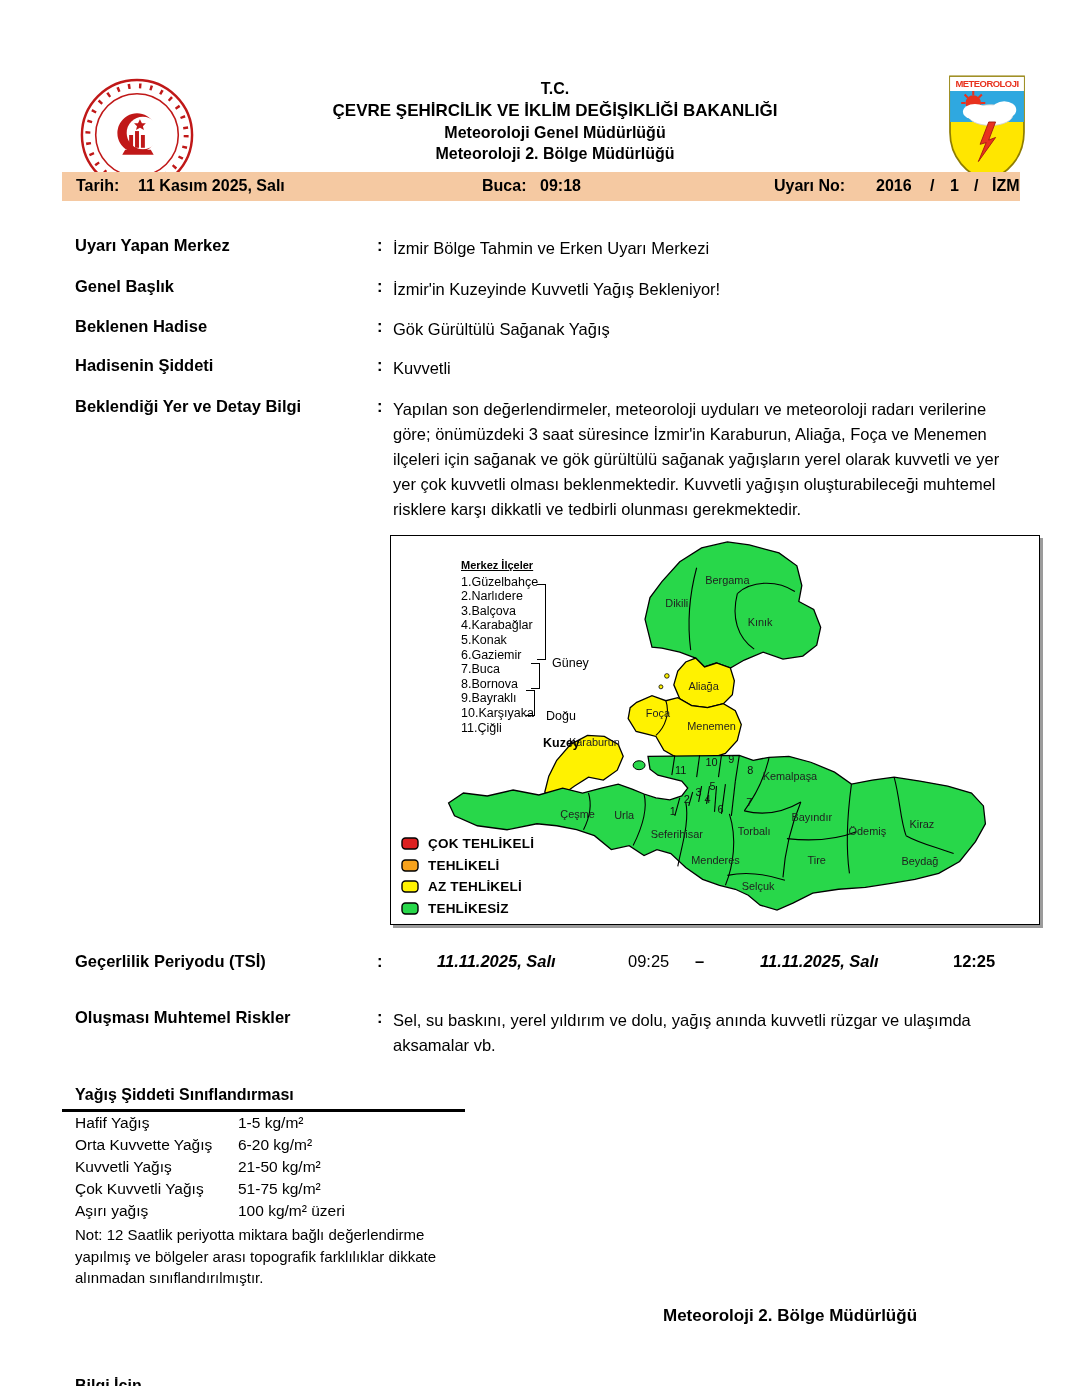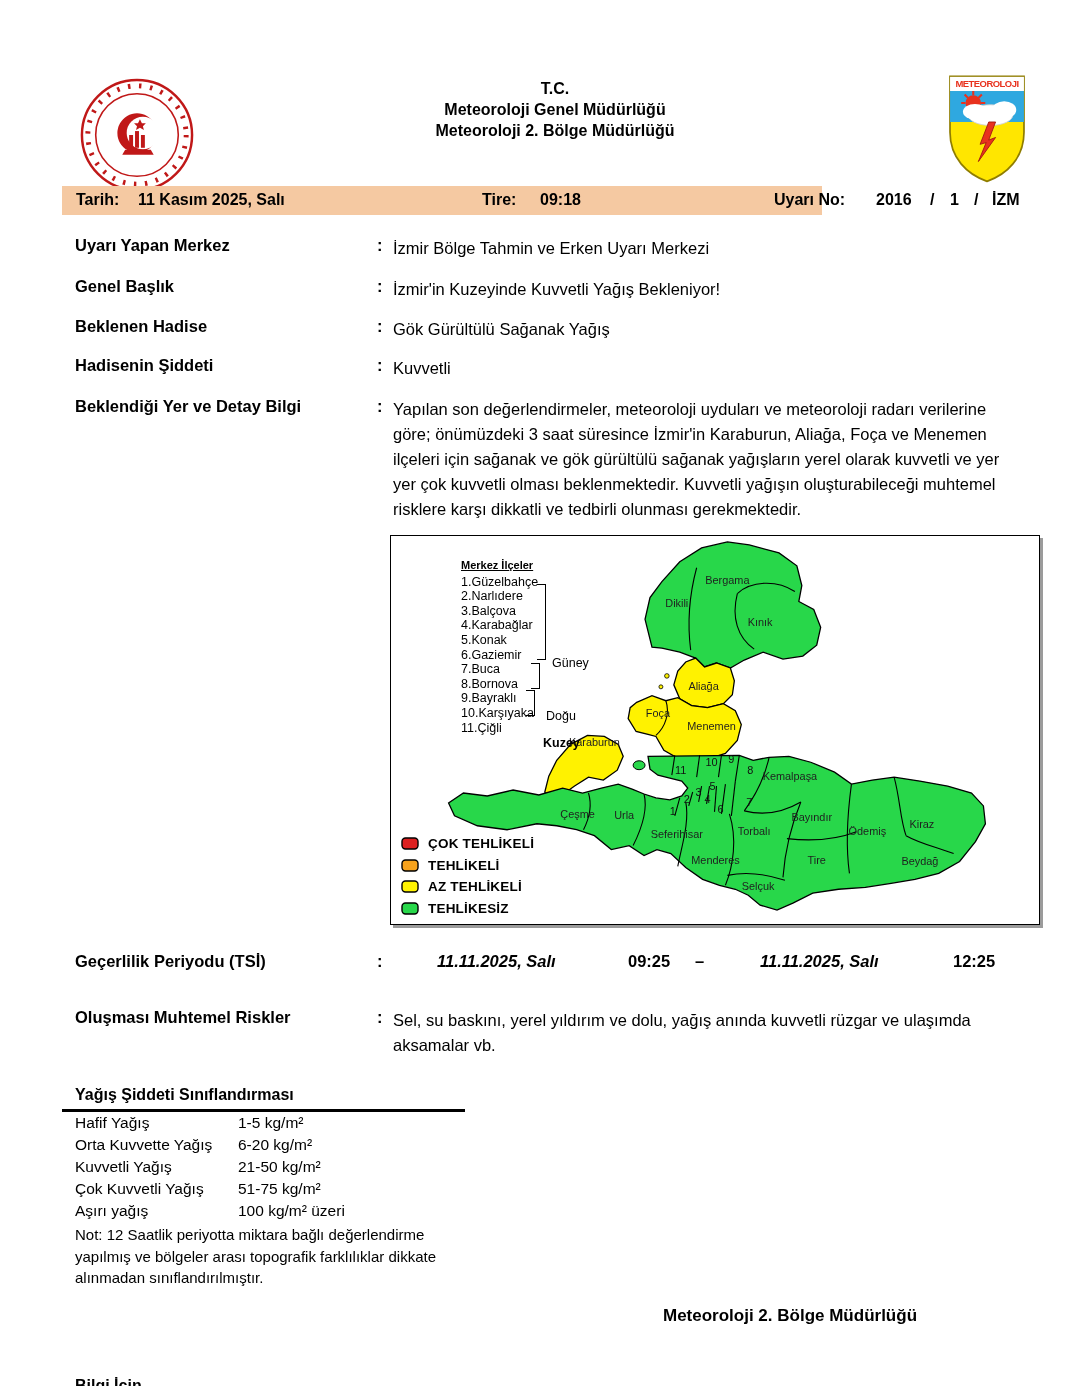--- a/index.html
+++ b/index.html
@@ -9,21 +9,21 @@
   
   .ministry-logo { position:absolute; left:78px; top:76px; width:118px; height:118px; }
   .head-text { position:absolute; left:230px; top:80px; width:650px; text-align:center; font-weight:bold; }
   .head-text .l1 { font-size:16px; }
   .head-text .l2 { font-size:17px; margin-top:3px; }
   .head-text .l3 { font-size:16px; margin-top:3px; }
   .head-text .l4 { font-size:16px; margin-top:3px; }
   .met-logo { position:absolute; left:944px; top:72px; width:86px; height:112px; }
 
   
-  .info-bar { position:absolute; left:62px; top:186px; width:760px; height:29px; background:#F5C9A2; font-weight:bold; font-size:16px; }
+  .info-bar { position:absolute; left:62px; top:172px; width:958px; height:29px; background:#F5C9A2; font-weight:bold; font-size:16px; }
   .info-bar span { position:absolute; top:5px; white-space:nowrap; }
   .ib-date-l { left:14px; } .ib-date-v { left:76px; }
   .ib-time-l { left:420px; } .ib-time-v { left:478px; }
   .ib-no-l { left:712px; } .ib-no-v { left:814px; } .ib-s1 { left:868px; } .ib-no2 { left:888px; } .ib-s2 { left:912px; } .ib-reg { left:930px; }
 
   
   .frow { position:absolute; left:75px; width:945px; font-size:16.5px; }
   .frow .lab { position:absolute; left:0; font-weight:bold; white-space:nowrap; }
   .frow .col { position:absolute; left:302px; font-weight:bold; }
   .frow .val { position:absolute; left:318px; width:628px; line-height:25px; }
@@ -46,21 +46,21 @@
   .legend .lt { font-weight:bold; font-size:13.5px; letter-spacing:0.2px; }
 
   .map-label { font-size:11px; fill:#1f1f1f; }
   .map-num { font-size:11px; fill:#111; }
 
   
   .vrow { position:absolute; top:952px; left:75px; width:945px; font-size:16.5px; }
   .vrow .lab { position:absolute; left:0; font-weight:bold; }
   .vrow .col { position:absolute; left:302px; font-weight:bold; }
   .vrow .vd1 { position:absolute; left:362px; font-weight:bold; font-style:italic; }
-  .vrow .vt1 { position:absolute; left:553px; font-weight:bold; }
+  .vrow .vt1 { position:absolute; left:553px; font-weight:normal; }
   .vrow .vdash { position:absolute; left:620px; font-weight:bold; }
   .vrow .vd2 { position:absolute; left:685px; font-weight:bold; font-style:italic; }
   .vrow .vt2 { position:absolute; left:878px; font-weight:bold; }
 
   .riskrow { top:1008px; }
 
   
   .classif { position:absolute; left:62px; top:1086px; width:403px; }
   .classif .ctitle { font-weight:bold; font-size:16px; padding:0 0 5px 13px; border-bottom:3px solid #000; }
   .classif .crow { display:flex; font-size:15.5px; line-height:22px; padding-left:13px; }
@@ -84,20 +84,21 @@
     <circle cx="66" cy="58" r="16.5" fill="#fff"></circle>
     <path d="M63,44 l2,4 4,0 -3,3 1,4 -4,-2.5 -4,2.5 1,-4 -3,-3 4,0 Z" fill="#C01818"></path>
     <rect x="52" y="60" width="4" height="13" fill="#C01818"></rect>
     <rect x="58" y="56" width="4" height="17" fill="#C01818"></rect>
     <rect x="64" y="60" width="4" height="13" fill="#C01818"></rect>
     <path d="M48,75 h26 l3,5 h-32 Z" fill="#C01818"></path>
   </svg>
 
   <div class="head-text">
     <div class="l1">T.C.</div>
+    <div class="l2">ÇEVRE ŞEHİRCİLİK VE İKLİM DEĞİŞİKLİĞİ BAKANLIĞI</div>
     <div class="l3">Meteoroloji Genel Müdürlüğü</div>
     <div class="l4">Meteoroloji 2. Bölge Müdürlüğü</div>
   </div>
 
   <svg class="met-logo" viewBox="0 0 100 130">
     <defs>
         <clipPath id="shieldclip">
           <path d="M7,5 H93 V70 C93,100 73,119 50,127 C27,119 7,100 7,70 Z"></path>
         </clipPath>
       </defs>
@@ -118,21 +119,21 @@
       <ellipse cx="36" cy="46" rx="14" ry="9" fill="#fff"></ellipse>
       <ellipse cx="70" cy="44" rx="14" ry="10" fill="#fff"></ellipse>
       <path d="M52,58 L42,84 L49,82 L40,104 L60,76 L52,79 L60,58 Z" fill="#E8321E" stroke="#9e1510" stroke-width="1"></path>
     </g>
     <text x="50" y="17" text-anchor="middle" font-size="11" font-weight="bold" fill="#E8321E" font-family="Liberation Sans, sans-serif" letter-spacing="-0.6">METEOROLOJI</text>
   </svg>
 
   <div class="info-bar">
     <span class="ib-date-l">Tarih:</span>
     <span class="ib-date-v">11 Kasım 2025, Salı</span>
-    <span class="ib-time-l">Tire:</span>
+    <span class="ib-time-l">Buca:</span>
     <span class="ib-time-v">09:18</span>
     <span class="ib-no-l">Uyarı No:</span>
     <span class="ib-no-v">2016</span>
     <span class="ib-s1">/</span>
     <span class="ib-no2">1</span>
     <span class="ib-s2">/</span>
     <span class="ib-reg">İZM</span>
   </div>
 
   <div class="frow r1">

